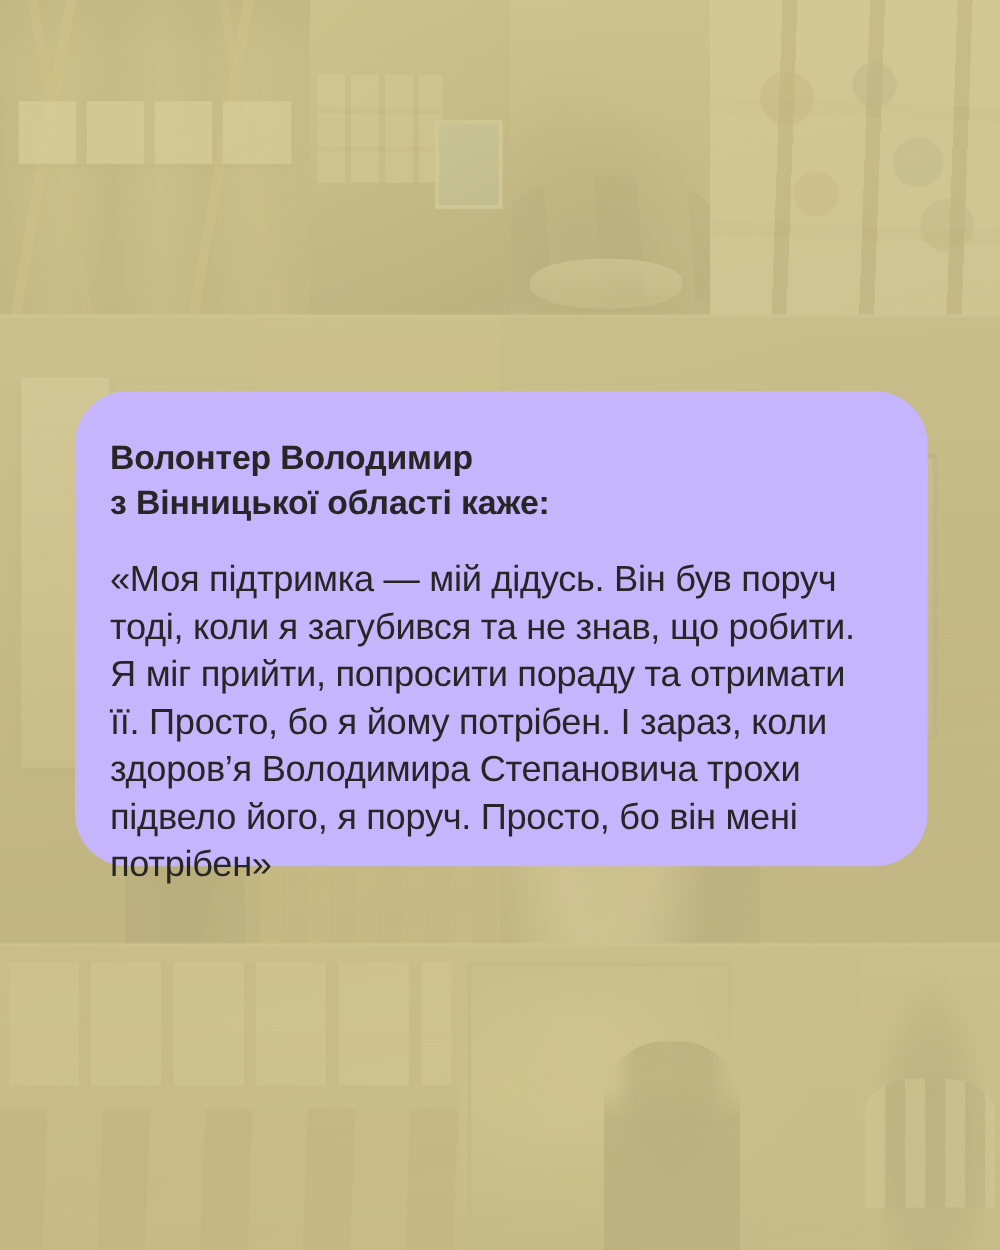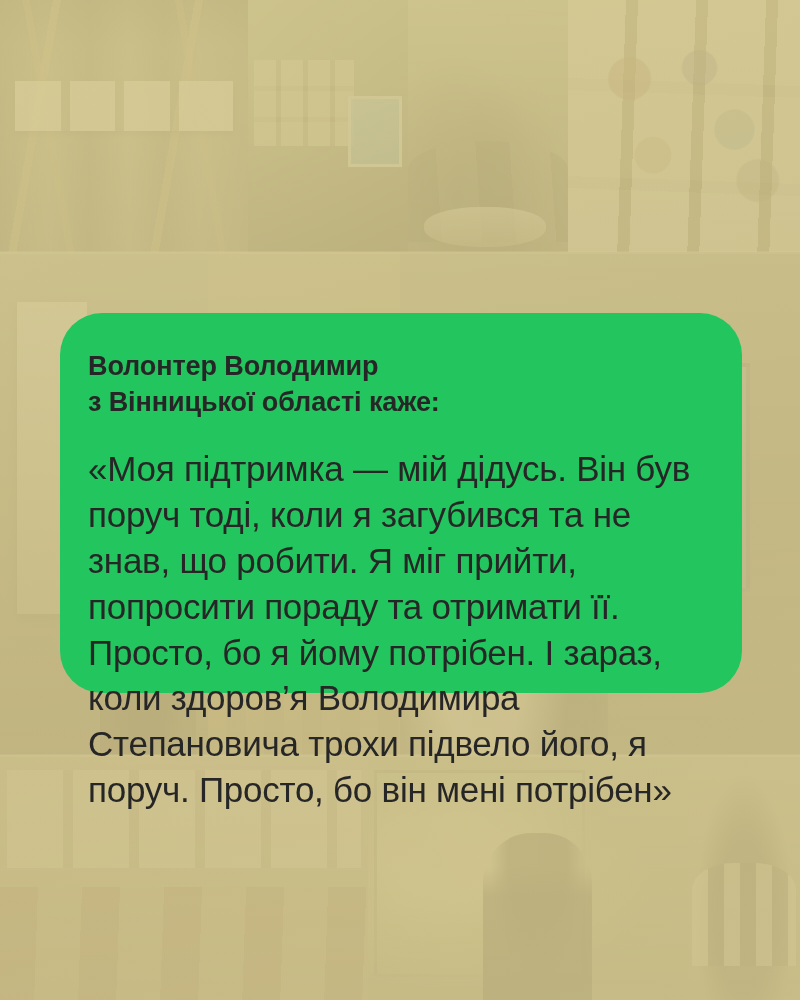--- a/index.html
+++ b/index.html
@@ -320,21 +320,21 @@
       rgba(208,198,142,.40) 100%);
   }
 
   
   .quote-card {
     position: absolute;
     left: 60px;
     top: 313px;
     width: 682px;
     height: 380px;
-    background: #22c55e;
+    background: #c4b5fd;
     border-radius: 42px;
     box-sizing: border-box;
     padding: 36px 40px 0 28px;
   }
 
   .card-inner {
     padding-left: 0;
   }
 
   .quote-heading {
@@ -343,21 +343,21 @@
     font-size: 27px;
     font-weight: 700;
     line-height: 1.32;
     letter-spacing: -0.1px;
     white-space: pre-line;
   }
 
   .quote-body {
     margin: 26px 0 0 0;
     color: #262626;
-    font-size: 35px;
+    font-size: 29px;
     font-weight: 400;
     line-height: 1.31;
     letter-spacing: -0.25px;
   }
 </style>
 </head>
 <body>
 
 <div class="canvas">
 

